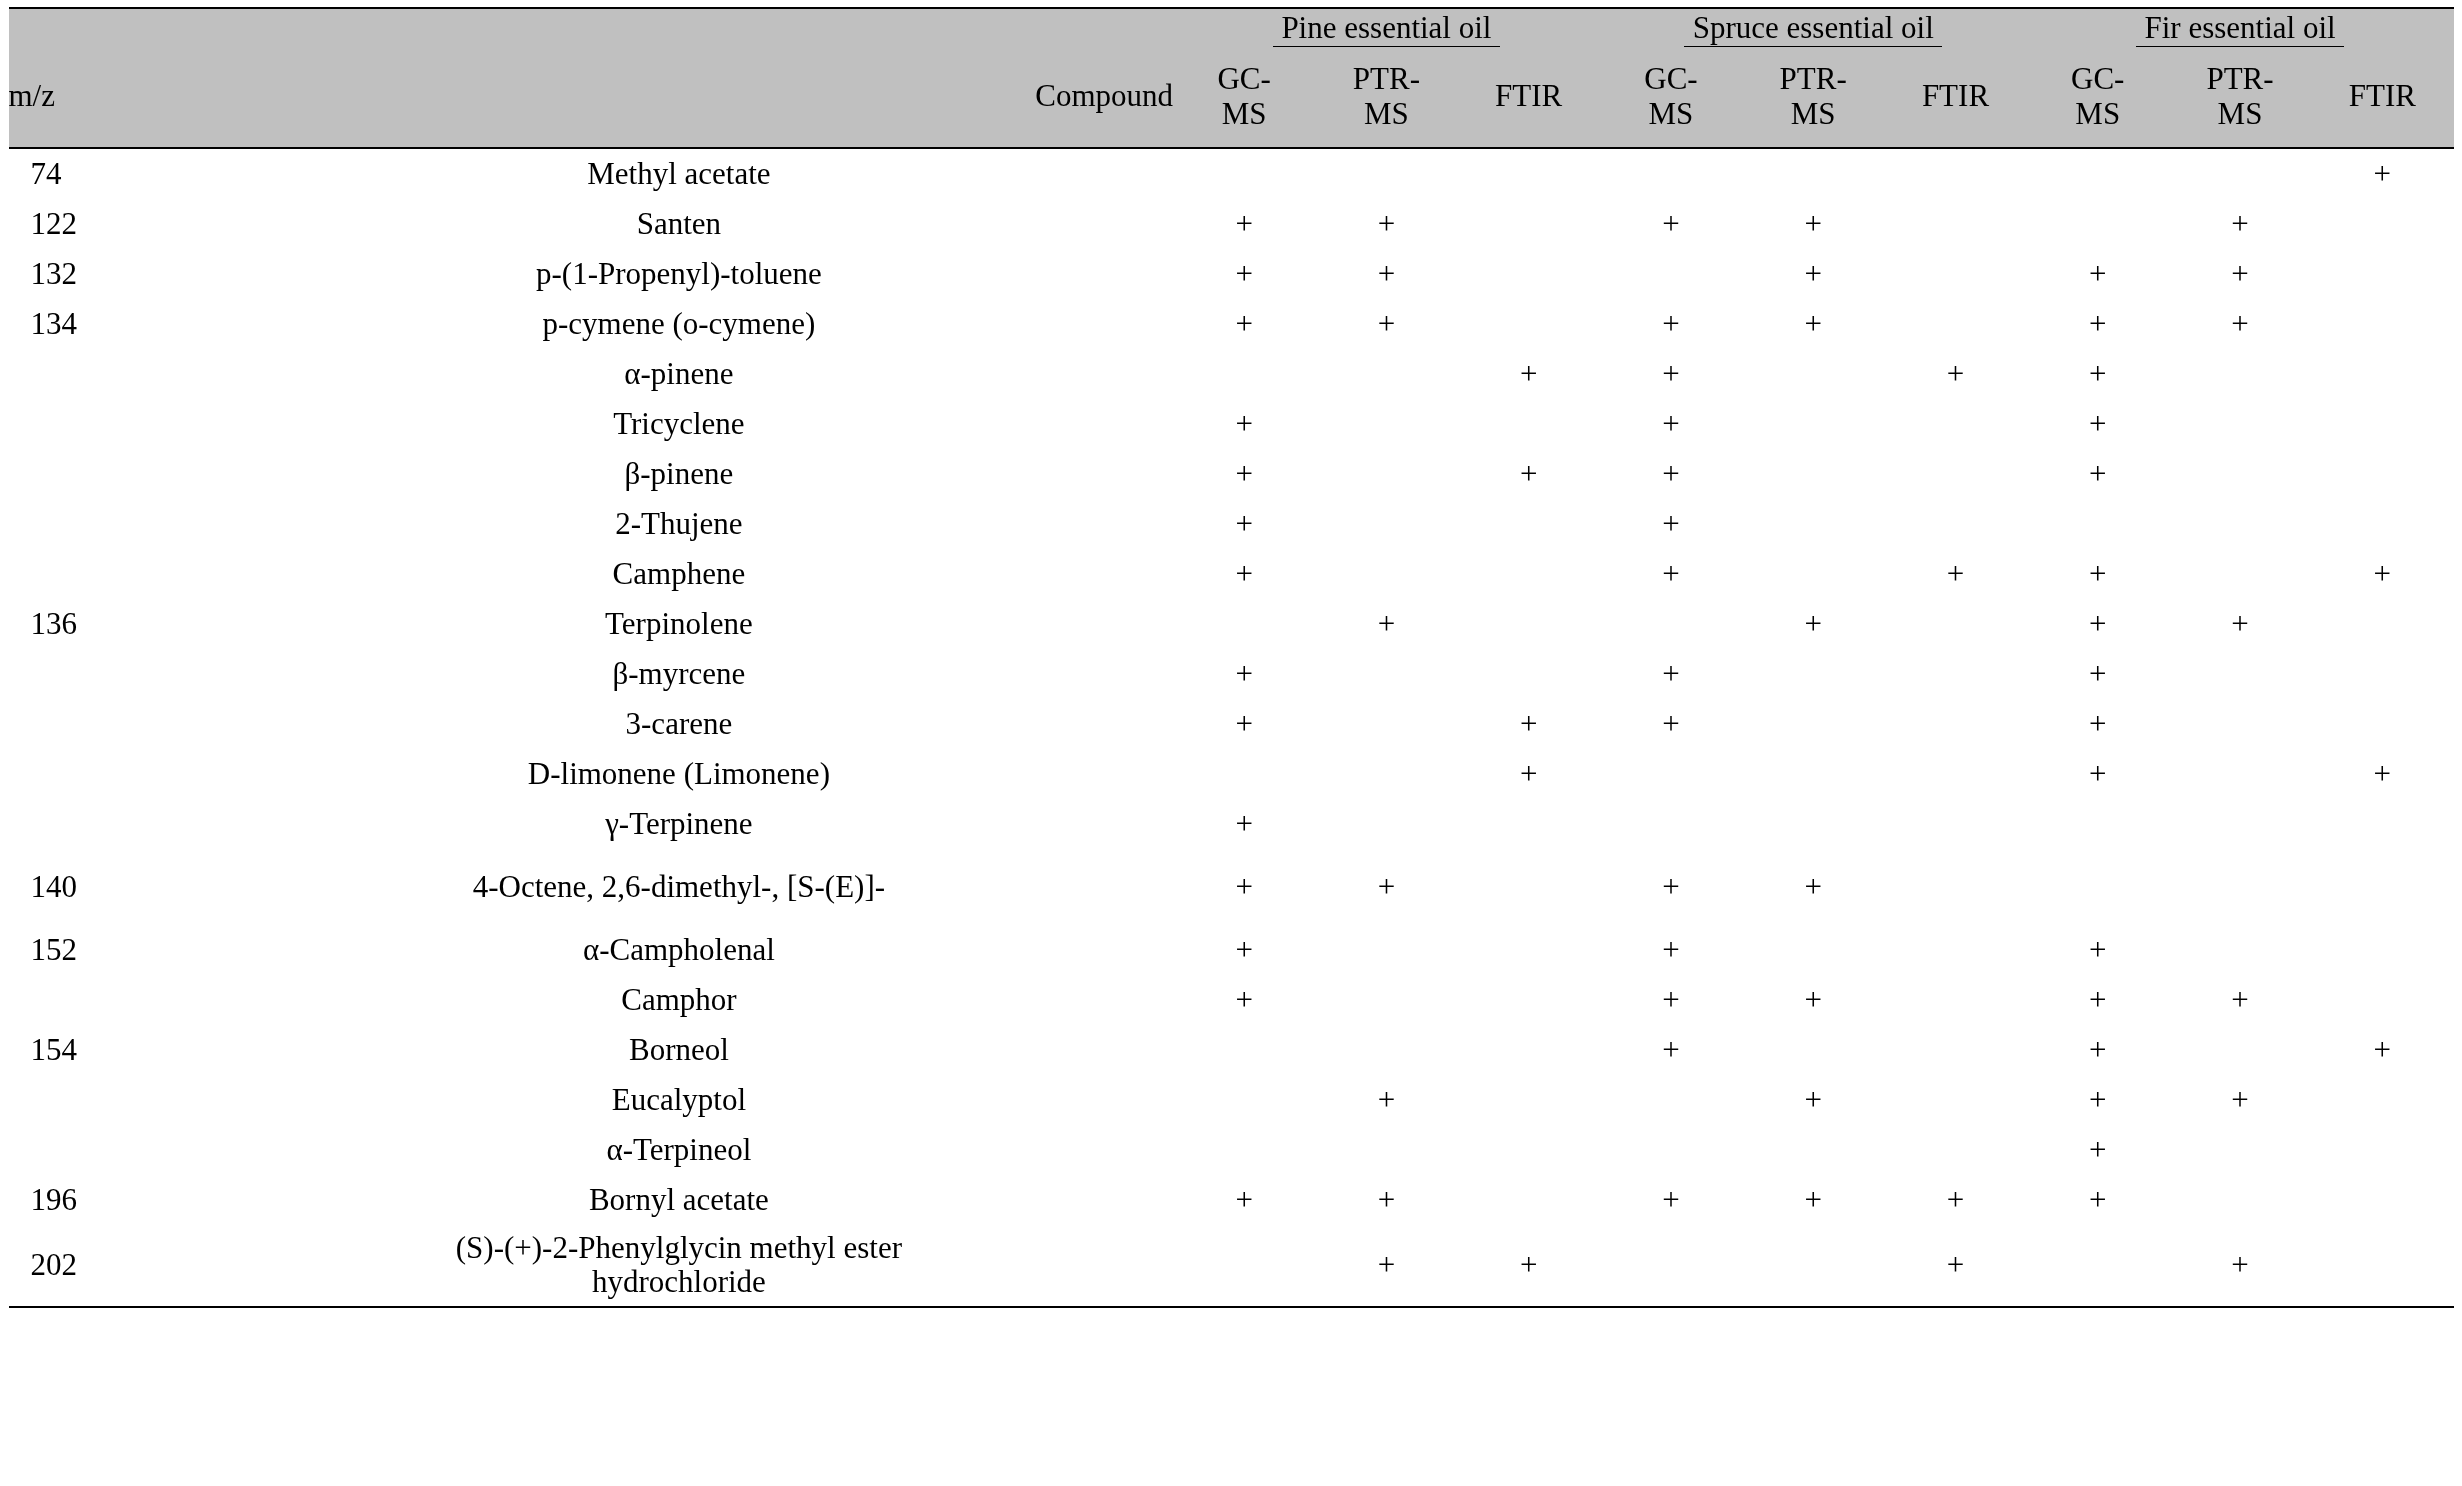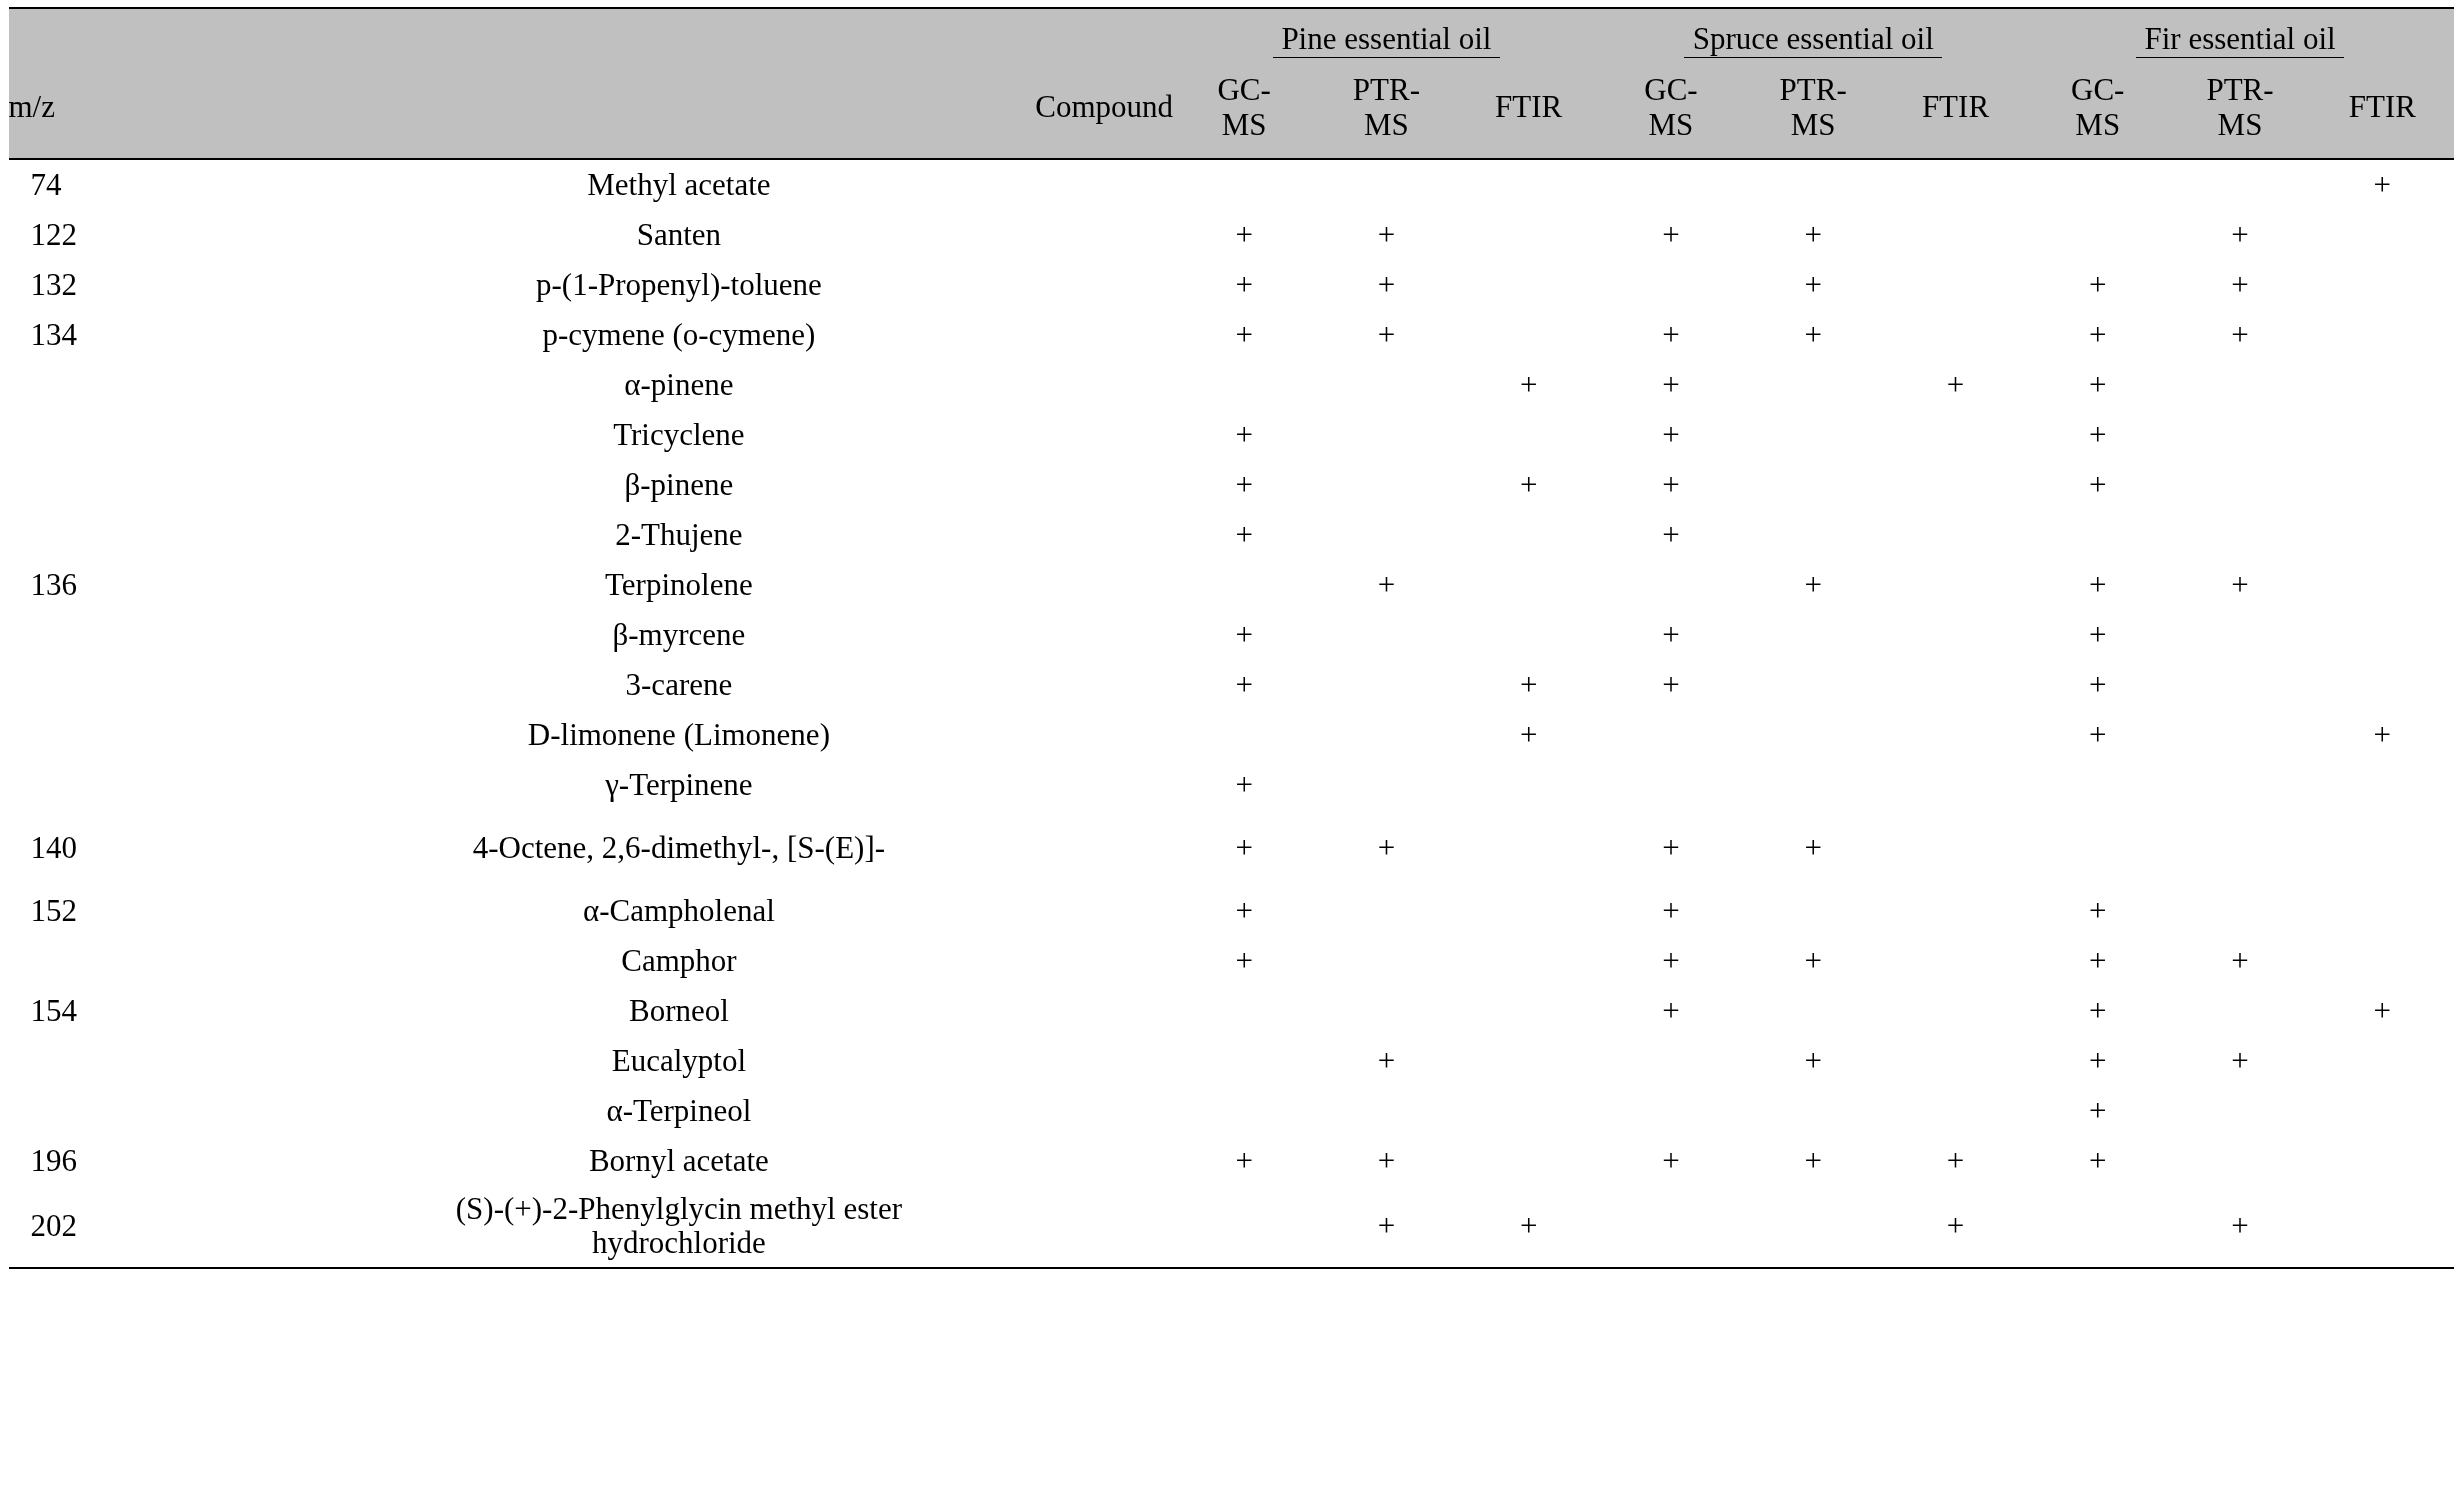--- a/index.html
+++ b/index.html
@@ -25,21 +25,21 @@
     table-layout: fixed;
     font-size: 31px;
   }
   
   thead tr.group-row th, thead tr.sub-row th {
     background: #c0c0c0;
     font-weight: normal;
     padding: 0;
   }
   thead tr.group-row th {
-    height: 49px;
+    height: 38px;
     vertical-align: bottom;
     font-size: 31px;
     line-height: 1.05;
   }
   thead tr.sub-row th {
     height: 100px;
     vertical-align: middle;
     font-size: 31px;
     line-height: 1.12;
   }
@@ -244,20 +244,33 @@
           <td class="mark"></td>
           <td class="mark"></td>
           <td class="mark">+</td>
           <td class="mark"></td>
           <td class="mark"></td>
           <td class="mark"></td>
           <td class="mark"></td>
           <td class="mark"></td>
         </tr>
         <tr>
+          <td class="mz"></td>
+          <td class="compound">Camphene</td>
+          <td class="mark">+</td>
+          <td class="mark"></td>
+          <td class="mark"></td>
+          <td class="mark">+</td>
+          <td class="mark"></td>
+          <td class="mark">+</td>
+          <td class="mark">+</td>
+          <td class="mark"></td>
+          <td class="mark">+</td>
+        </tr>
+        <tr>
           <td class="mz">136</td>
           <td class="compound">Terpinolene</td>
           <td class="mark"></td>
           <td class="mark">+</td>
           <td class="mark"></td>
           <td class="mark"></td>
           <td class="mark">+</td>
           <td class="mark"></td>
           <td class="mark">+</td>
           <td class="mark">+</td>

